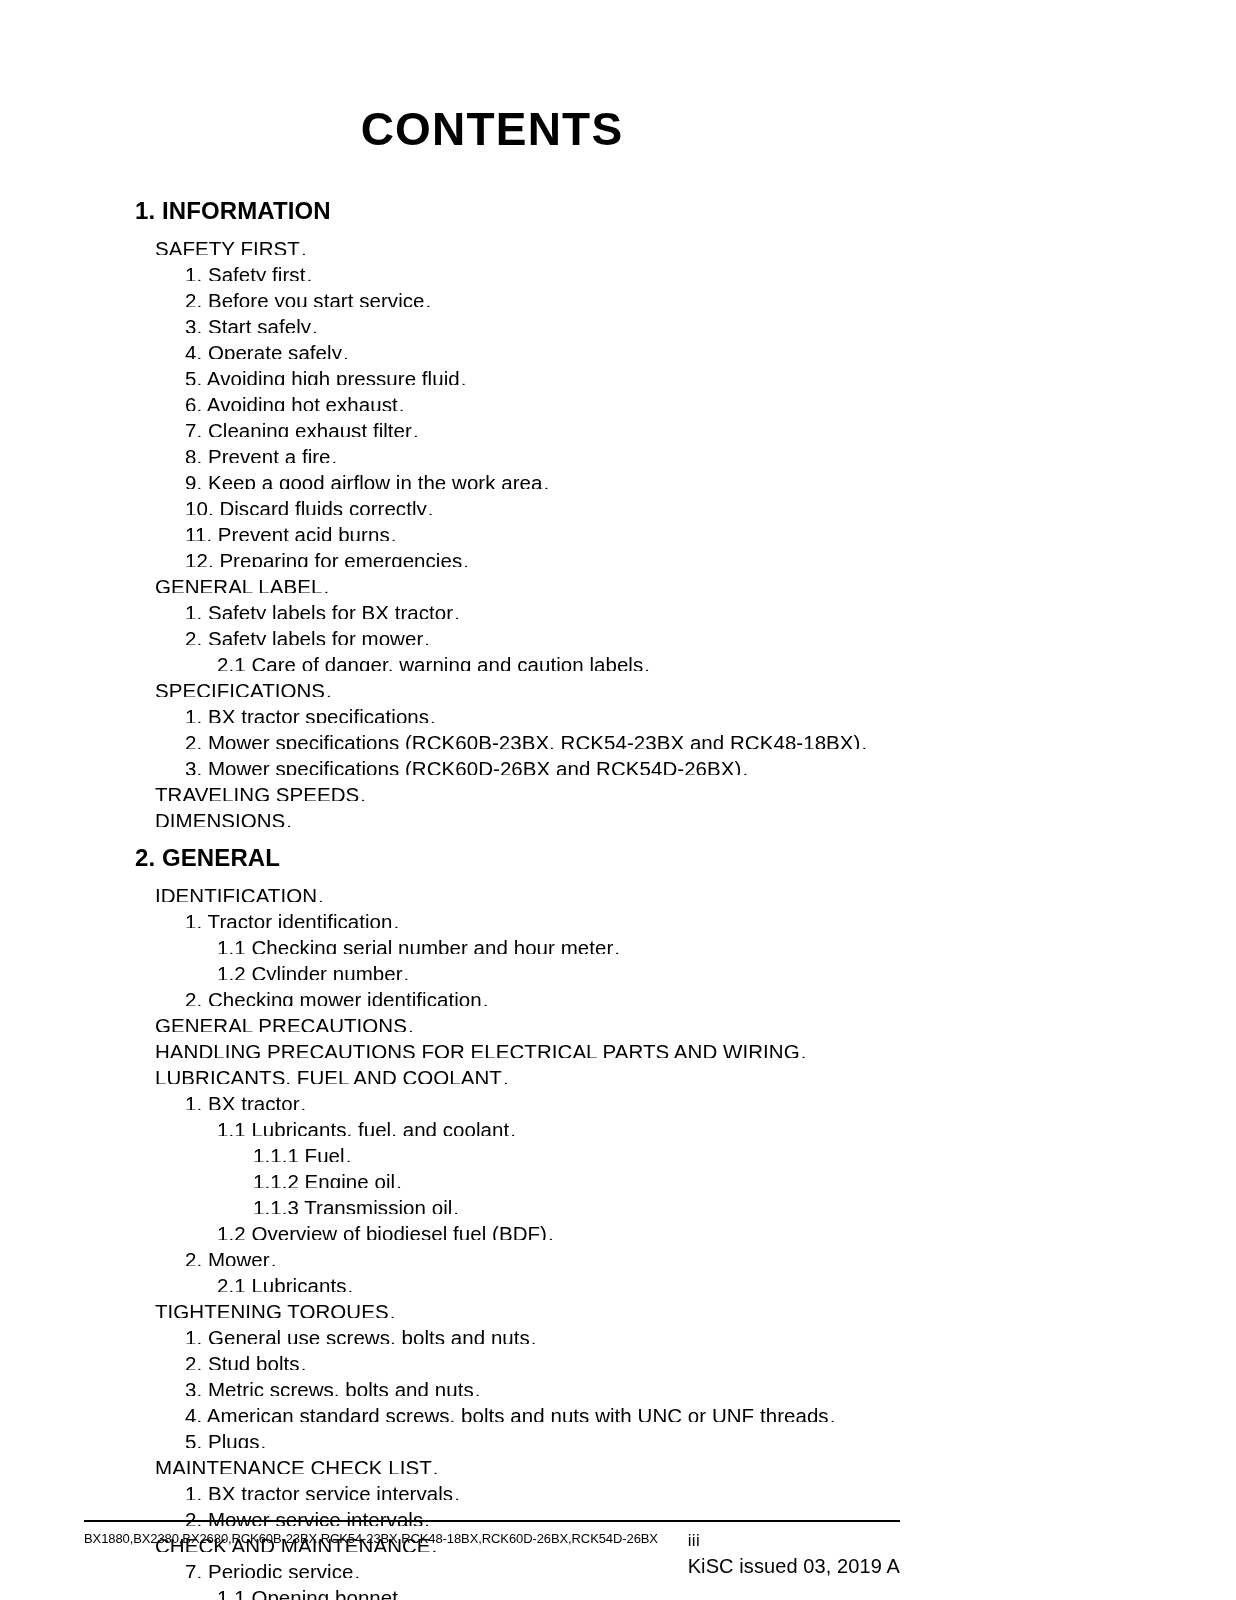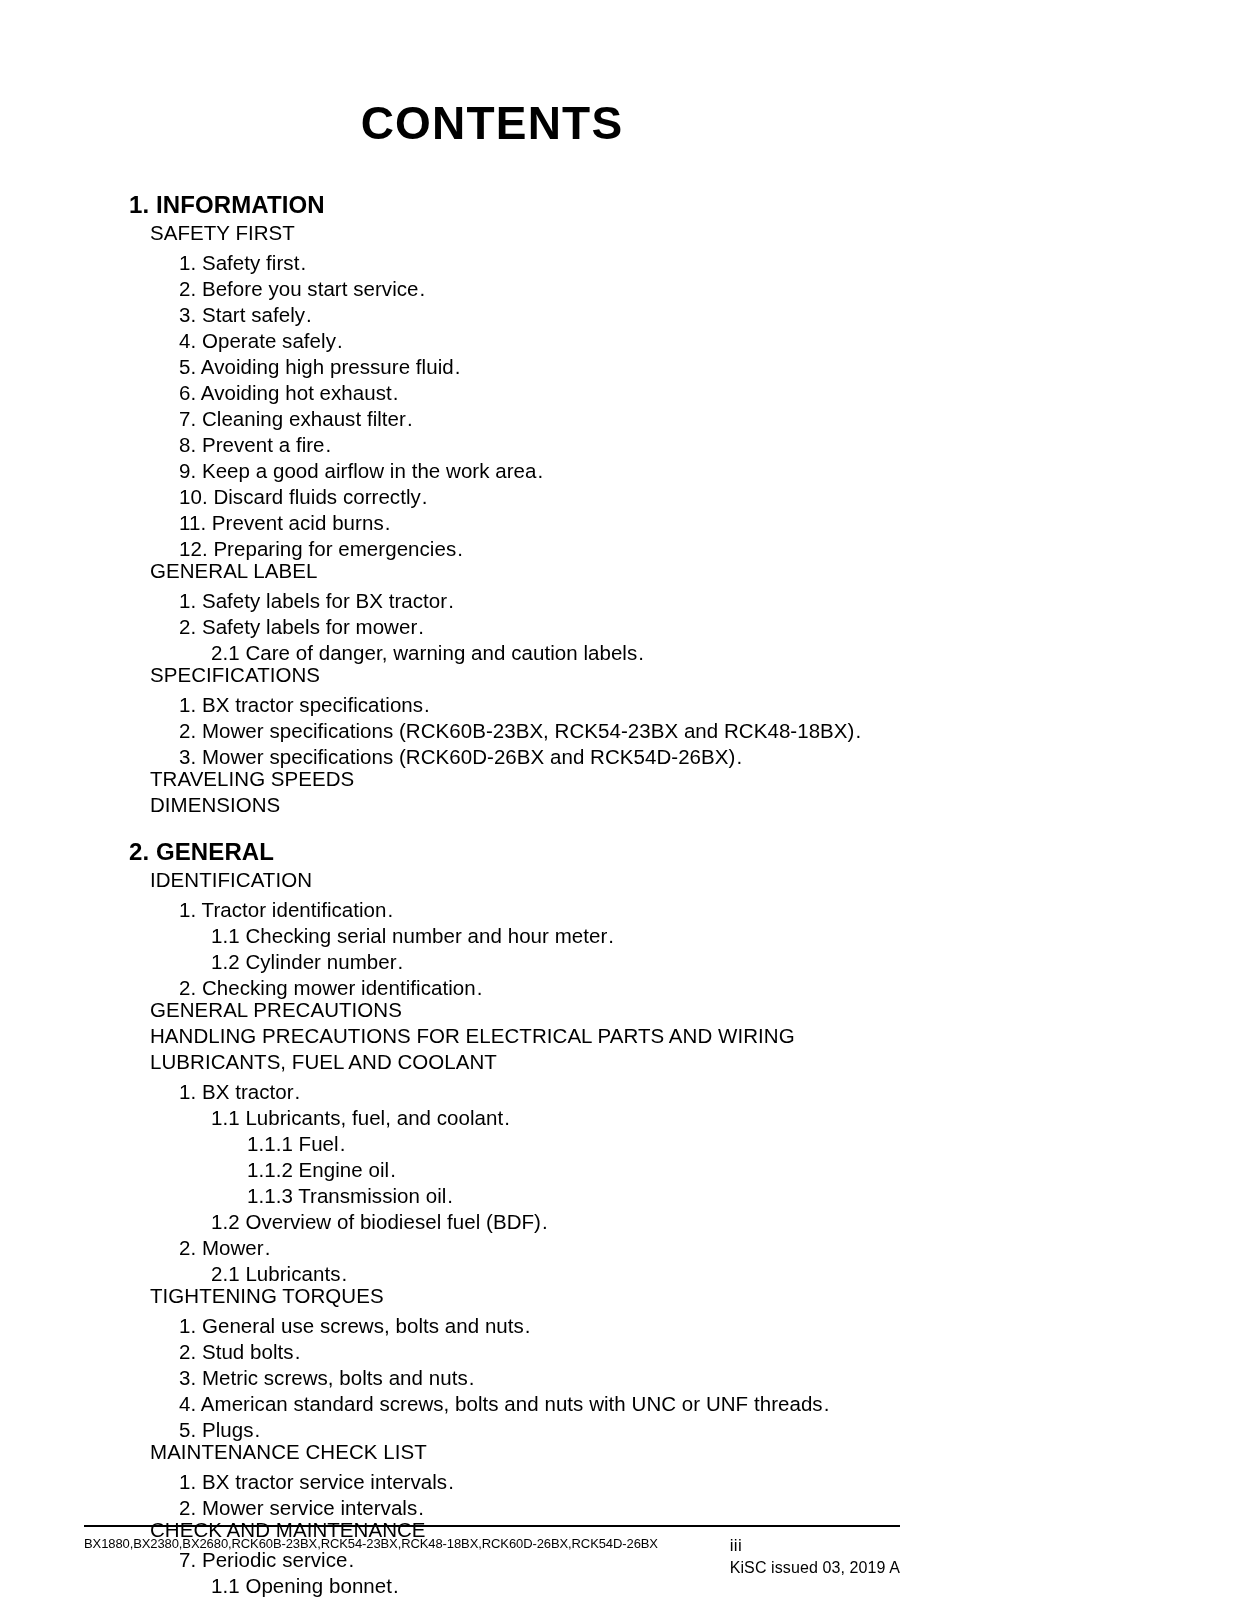--- a/index.html
+++ b/index.html
@@ -13,21 +13,21 @@
     height: 1600px;
     font-family: "Liberation Sans", sans-serif;
     color: #000000;
     position: relative;
     overflow: hidden;
   }
   .page {
     position: relative;
     width: 984px;
     height: 1600px;
-    padding: 4px;
+    padding: 10px;
   }
 
   
   .doc-title {
     text-align: center;
     font-size: 46px;
     font-weight: bold;
     letter-spacing: 1.2px;
     margin: 0;
     padding-top: 96px;
@@ -85,21 +85,21 @@
     white-space: nowrap;
   }
   .entry .page {
     flex: 0 0 auto;
     text-align: right;
     min-width: 52px;
     letter-spacing: 0.05px;
   }
 
   
-  .lvl0 { padding-left: 145px; flex-direction: column; }
+  .lvl0 { padding-left: 145px; }
   .lvl1 { padding-left: 175px; }
   .lvl2 { padding-left: 207px; }
   .lvl3 { padding-left: 243px; }
 
   
   .footer {
     position: absolute;
     left: 84px;
     right: 84px;
     bottom: 22px;
@@ -121,21 +121,21 @@
   }
   .footer-right {
     text-align: left;
     line-height: 1.22;
   }
   .footer-pageno {
     font-size: 17px;
     letter-spacing: 0.4px;
   }
   .footer-issue {
-    font-size: 16px;
+    font-size: 20px;
     letter-spacing: 0.1px;
     margin-top: 2px;
   }
 </style>
 </head>
 <body>
 
 <div class="page">
 
   <h1 class="doc-title">CONTENTS</h1>

